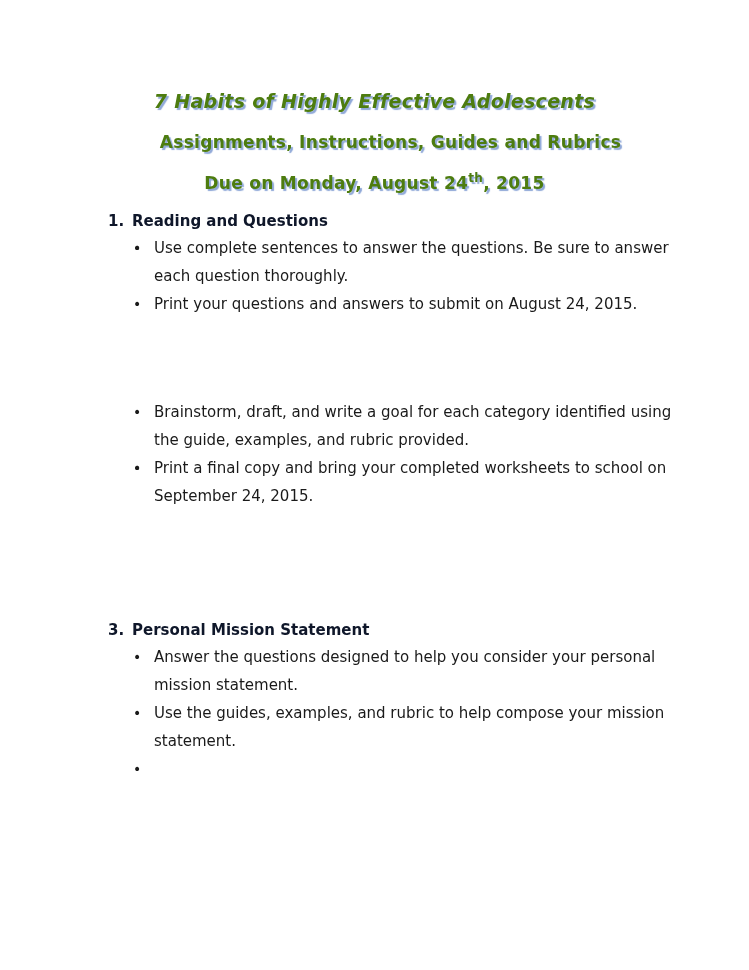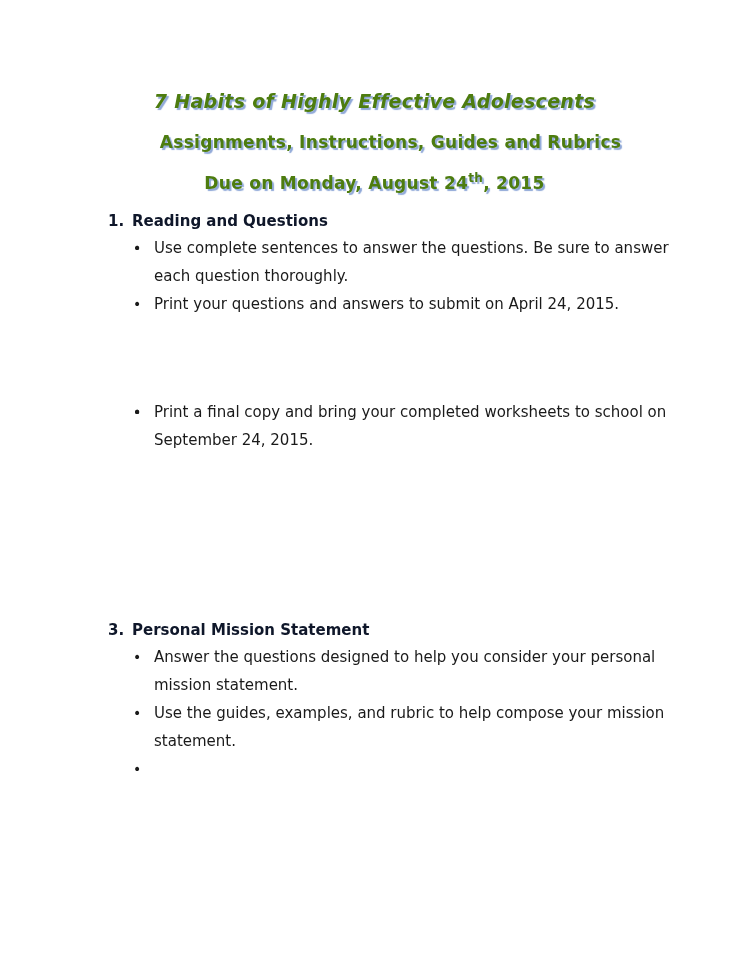--- a/index.html
+++ b/index.html
@@ -89,27 +89,27 @@
   <div class="title-line t2">Assignments, Instructions, Guides and Rubrics</div>
   <div class="title-line t3"><span>Due on Monday, August 24</span><sup>th</sup><span>, 2015</span></div>
 
   <div class="section s1">
     <div class="section-heading">
       <span class="num">1.</span><span>Reading and Questions</span>
     </div>
     <ul class="bullets">
       <li class="bullet"><span class="dot">•</span></li>
       <li class="bullet"><span class="dot">•</span><span>Use complete sentences to answer the questions. Be sure to answer each question thoroughly.</span></li>
-      <li class="bullet"><span class="dot">•</span><span>Print your questions and answers to submit on April 24, 2015.</span></li>
+      <li class="bullet"><span class="dot">•</span><span>Print your questions and answers to submit on August 24, 2015.</span></li>
     </ul>
   </div>
 
   <div class="section s2">
     <ul class="bullets">
-      <li class="bullet"><span class="dot">•</span></li>
+      <li class="bullet"><span class="dot">•</span><span>Brainstorm, draft, and write a goal for each category identified using the guide, examples, and rubric provided.</span></li>
       <li class="bullet"><span class="dot">•</span></li>
       <li class="bullet"><span class="dot">•</span><span>Print a final copy and bring your completed worksheets to school on September 24, 2015.</span></li>
     </ul>
   </div>
 
   <div class="section s3">
     <div class="section-heading">
       <span class="num">3.</span><span>Personal Mission Statement</span>
     </div>
     <ul class="bullets">

